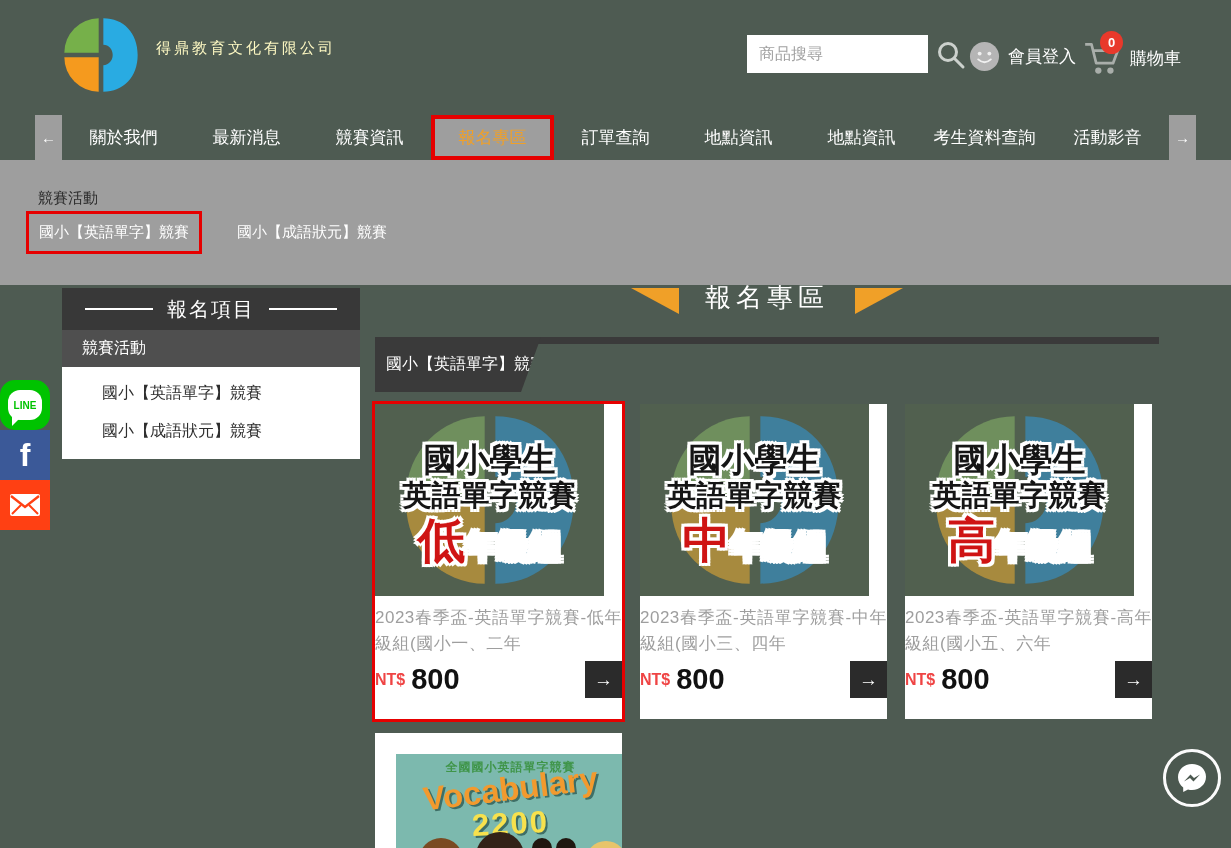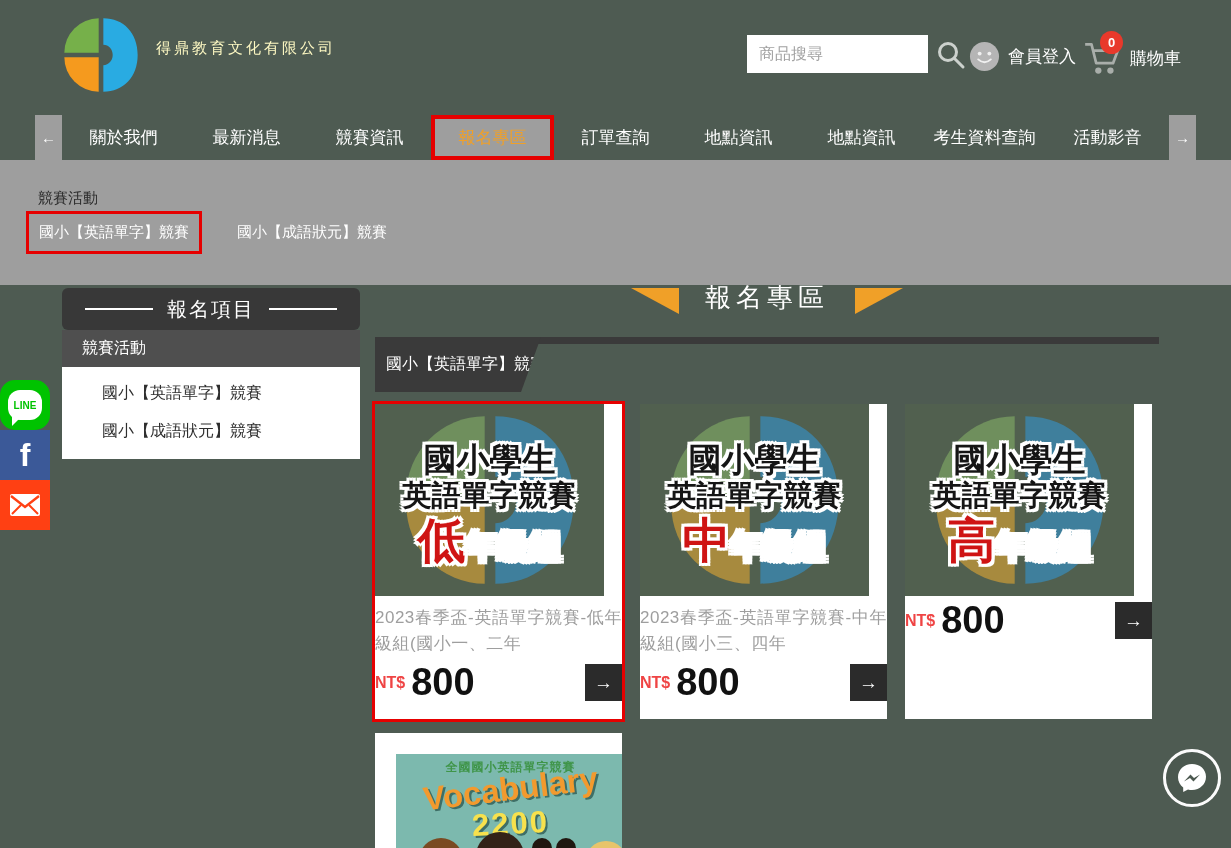--- a/index.html
+++ b/index.html
@@ -40,21 +40,21 @@
   
   .dropdown{position:absolute;left:0;top:160px;width:1231px;height:125px;background:#9e9e9e;z-index:5;}
   .dd-heading{position:absolute;left:38px;top:29px;font-size:15px;color:#2b2b2b;}
   .dd-items{position:absolute;left:26px;top:51px;display:flex;align-items:center;}
   .dd-item{color:#fff;font-size:15px;cursor:pointer;white-space:nowrap;}
   .dd-item.boxed{border:3px solid #e60000;padding:9px 10px;}
   .dd-item.second{margin-left:35px;}
   
   .sidebar{position:absolute;left:62px;top:288px;width:298px;z-index:4;}
   .sb-header{height:42px;background:#383838;color:#fff;font-size:20px;letter-spacing:2px;
-    display:flex;align-items:center;justify-content:center;gap:14px;border-radius:6px;}
+    display:flex;align-items:center;justify-content:center;gap:14px;}
   .sb-header::before,.sb-header::after{content:"";width:68px;height:2px;background:#fff;}
   .sb-cat{height:37px;background:#4f4f4f;color:#fff;font-size:16px;
     display:flex;align-items:center;padding-left:20px;cursor:pointer;}
   .sb-list{background:#fff;padding:7px 0 9px;}
   .sb-item{height:38px;display:flex;align-items:center;padding-left:40px;
     color:#2e2e2e;font-size:16px;cursor:pointer;}
   
   .social{position:absolute;left:0;top:380px;width:50px;z-index:6;}
   .social-btn{width:50px;height:50px;display:flex;align-items:center;justify-content:center;cursor:pointer;}
   .social-btn.line{background:#00c300;border-radius:15px;}
@@ -88,21 +88,21 @@
       -3px 0 0 #fff,3px 0 0 #fff,0 -3px 0 #fff,0 3px 0 #fff;}
   .p-l1{font-size:33px;font-weight:bold;color:#151515;line-height:1.1;}
   .p-l2{font-size:29px;font-weight:bold;color:#151515;line-height:1.2;}
   .p-l3{margin-top:8px;display:flex;align-items:flex-end;}
   .p-level{font-size:48px;font-weight:bold;color:#cf1414;line-height:0.85;}
   .p-suffix{font-size:32px;font-weight:bold;color:#ffffff;line-height:1;}
   .p-desc{margin-top:9px;height:53px;overflow:hidden;color:#9e9e9e;font-size:17px;
     line-height:1.55;text-align:justify;letter-spacing:0.5px;}
   .p-price-row{margin-top:3px;display:flex;align-items:center;}
   .p-currency{font-size:16px;font-weight:bold;color:#ef4444;}
-  .p-price{font-size:38px;font-weight:bold;color:#111;margin-left:6px;text-align:center;}
+  .p-price{font-size:29px;font-weight:bold;color:#111;margin-left:6px;text-align:center;}
   .p-arrow{margin-left:auto;width:37px;height:37px;background:#2b2b2b;border:none;color:#fff;
     font-size:19px;display:flex;align-items:center;justify-content:center;cursor:pointer;}
   
   .card-partial{position:absolute;left:375px;top:733px;width:247px;height:115px;
     background:#fff;padding:21px;box-sizing:border-box;overflow:hidden;cursor:pointer;}
   .book{position:relative;width:229px;height:150px;background:#7cb9ae;overflow:hidden;}
   .bk-tag{position:absolute;left:0;top:5px;width:100%;text-align:center;
     font-size:12px;font-weight:bold;color:#3f9549;letter-spacing:1px;}
   .bk-title{position:absolute;left:0;top:16px;width:100%;text-align:center;
     font-size:33px;font-weight:bold;color:#f29a2e;transform:rotate(-7deg);
@@ -297,20 +297,21 @@
         </svg>
         <div class="p-text">
           <div class="p-l1 ol">國小學生</div>
           <div class="p-l2 ol">英語單字競賽</div>
           <div class="p-l3">
             <span class="p-level ol">高</span>
             <span class="p-suffix ol">年級組</span>
           </div>
         </div>
       </div>
+      <div class="p-desc">2023春季盃-英語單字競賽-高年級組(國小五、六年</div>
       <div class="p-price-row">
         <span class="p-currency">NT$</span>
         <span class="p-price">800</span>
         <button class="p-arrow">
           <span>→</span>
         </button>
       </div>
     </div>
   </div>
 

